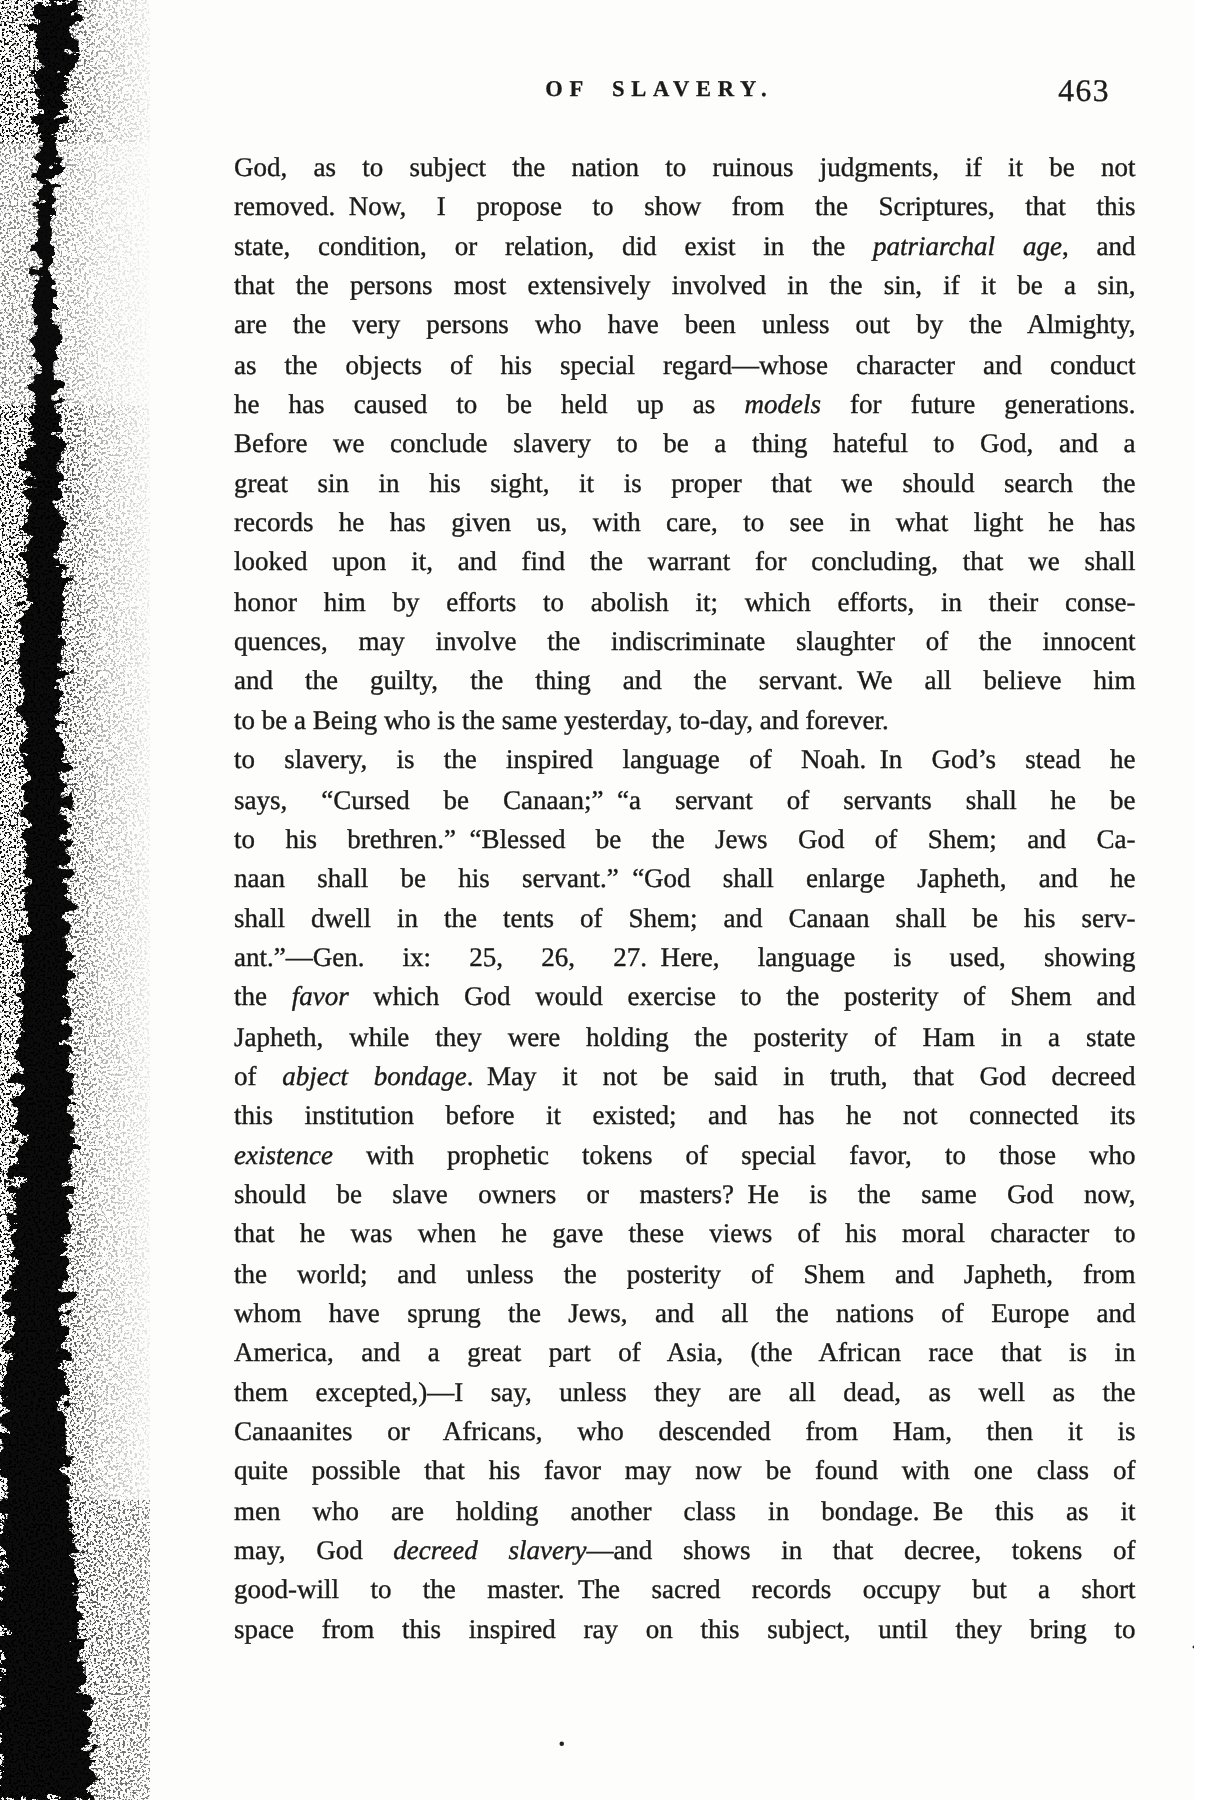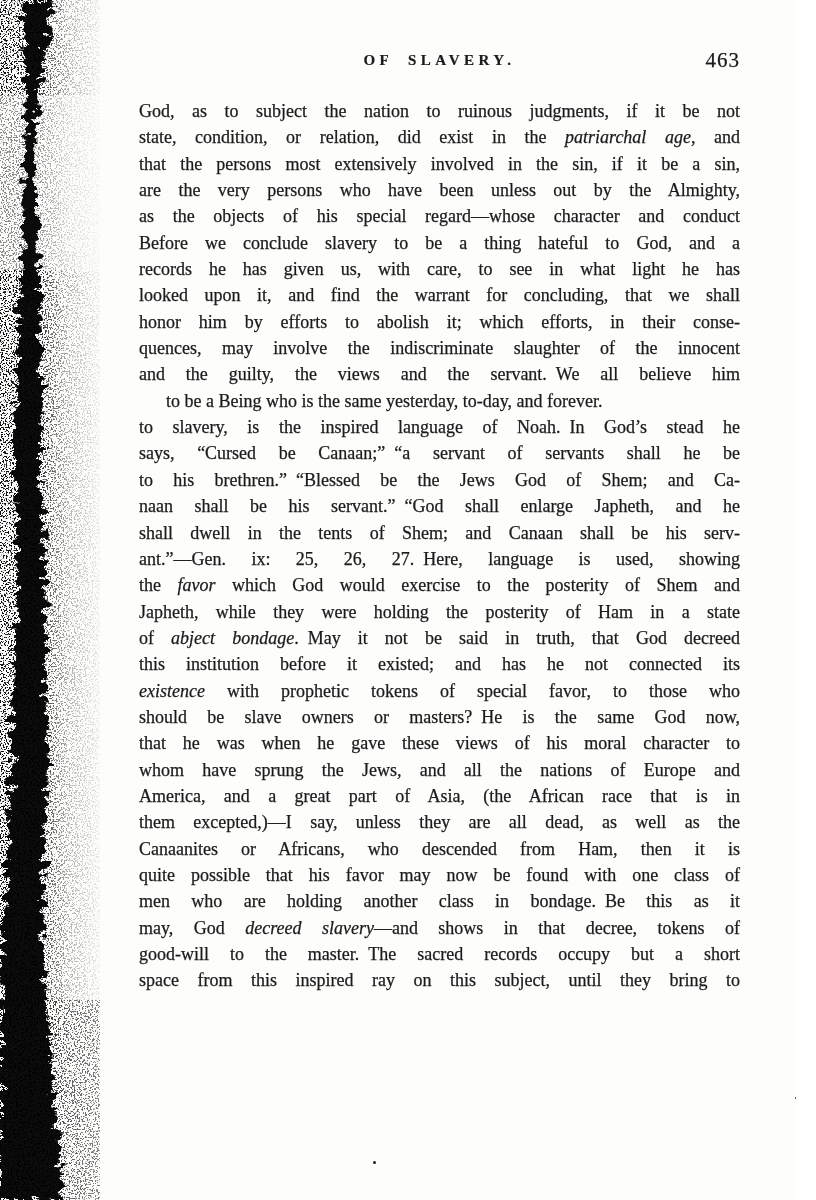--- a/index.html
+++ b/index.html
@@ -35,36 +35,36 @@
   }
   .page-number {
     position: absolute;
     right: 0; top: -4px;
     font-size: 21px;
     letter-spacing: 1px;
     -webkit-text-stroke: 0.25px #1b1b1b;
   }
   .body-text {
     position: absolute;
-    left: 139px; top: 98px;
+    left: 156px; top: 98px;
     width: 601px;
   }
   .line {
     font-size: 18px;
     line-height: 26.35px;
     height: 26.35px;
     text-align: justify;
     text-align-last: justify;
     text-justify: inter-word;
     -webkit-text-stroke: 0.25px #1b1b1b;
     white-space: normal;
     overflow: visible;
   }
   .line.indent { text-indent: 20px; }
-  .line.para-end { text-align-last: left; margin-left: 27px; }
+  .line.para-end { text-align-last: left; }
   .line i { font-style: italic; }
   .speck {
     position: absolute;
     background: #222;
     border-radius: 50%;
     pointer-events: none;
   }
 </style>
 </head>
 <body>
@@ -110,44 +110,48 @@
       C35,160 35,150 36,120 C40,80 46,50 54,0 Z"></path>
   </svg>
 
   <div class="header">
     <div class="running-head">OF SLAVERY.</div>
     <div class="page-number">463</div>
   </div>
 
   <div class="body-text">
       <div class="line"><span>God, as to subject the nation to ruinous judgments, if it be not</span></div>
+      <div class="line"><span>removed. Now, I propose to show from the Scriptures, that this</span></div>
       <div class="line"><span>state, condition, or relation, did exist in the </span><i>patriarchal age</i><span>, and</span></div>
       <div class="line"><span>that the persons most extensively involved in the sin, if it be a sin,</span></div>
       <div class="line"><span>are the very persons who have been unless out by the Almighty,</span></div>
       <div class="line"><span>as the objects of his special regard—whose character and conduct</span></div>
+      <div class="line"><span>he has caused to be held up as </span><i>models</i><span> for future generations.</span></div>
       <div class="line"><span>Before we conclude slavery to be a thing hateful to God, and a</span></div>
+      <div class="line"><span>great sin in his sight, it is proper that we should search the</span></div>
       <div class="line"><span>records he has given us, with care, to see in what light he has</span></div>
       <div class="line"><span>looked upon it, and find the warrant for concluding, that we shall</span></div>
       <div class="line"><span>honor him by efforts to abolish it; which efforts, in their conse-</span></div>
       <div class="line"><span>quences, may involve the indiscriminate slaughter of the innocent</span></div>
-      <div class="line"><span>and the guilty, the views and the servant. We all believe him</span></div>
+      <div class="line"><span>and the guilty, the thing and the servant. We all believe him</span></div>
       <div class="line para-end"><span>to be a Being who is the same yesterday, to-day, and forever.</span></div>
       <div class="line"><span>to slavery, is the inspired language of Noah. In God’s stead he</span></div>
       <div class="line"><span>says, “Cursed be Canaan;” “a servant of servants shall he be</span></div>
       <div class="line"><span>to his brethren.” “Blessed be the Jews God of Shem; and Ca-</span></div>
       <div class="line"><span>naan shall be his servant.” “God shall enlarge Japheth, and he</span></div>
       <div class="line"><span>shall dwell in the tents of Shem; and Canaan shall be his serv-</span></div>
       <div class="line"><span>ant.”—Gen. ix: 25, 26, 27. Here, language is used, showing</span></div>
       <div class="line"><span>the </span><i>favor</i><span> which God would exercise to the posterity of Shem and</span></div>
       <div class="line"><span>Japheth, while they were holding the posterity of Ham in a state</span></div>
       <div class="line"><span>of </span><i>abject bondage</i><span>. May it not be said in truth, that God decreed</span></div>
       <div class="line"><span>this institution before it existed; and has he not connected its</span></div>
       <div class="line"><i>existence</i><span> with prophetic tokens of special favor, to those who</span></div>
       <div class="line"><span>should be slave owners or masters? He is the same God now,</span></div>
       <div class="line"><span>that he was when he gave these views of his moral character to</span></div>
+      <div class="line"><span>the world; and unless the posterity of Shem and Japheth, from</span></div>
       <div class="line"><span>whom have sprung the Jews, and all the nations of Europe and</span></div>
       <div class="line"><span>America, and a great part of Asia, (the African race that is in</span></div>
       <div class="line"><span>them excepted,)—I say, unless they are all dead, as well as the</span></div>
       <div class="line"><span>Canaanites or Africans, who descended from Ham, then it is</span></div>
       <div class="line"><span>quite possible that his favor may now be found with one class of</span></div>
       <div class="line"><span>men who are holding another class in bondage. Be this as it</span></div>
       <div class="line"><span>may, God </span><i>decreed slavery</i><span>—and shows in that decree, tokens of</span></div>
       <div class="line"><span>good-will to the master. The sacred records occupy but a short</span></div>
       <div class="line"><span>space from this inspired ray on this subject, until they bring to</span></div>
     </div>

